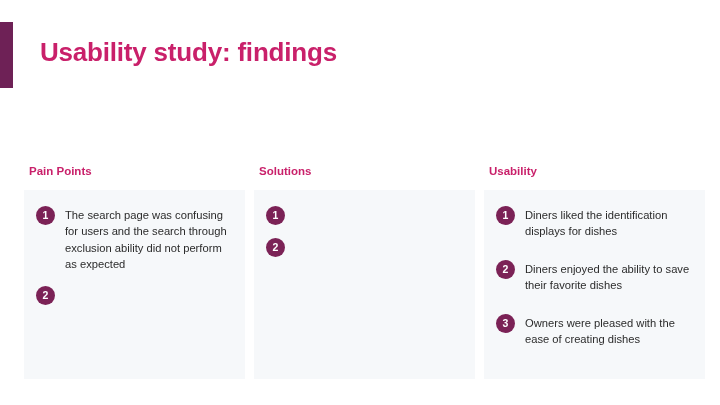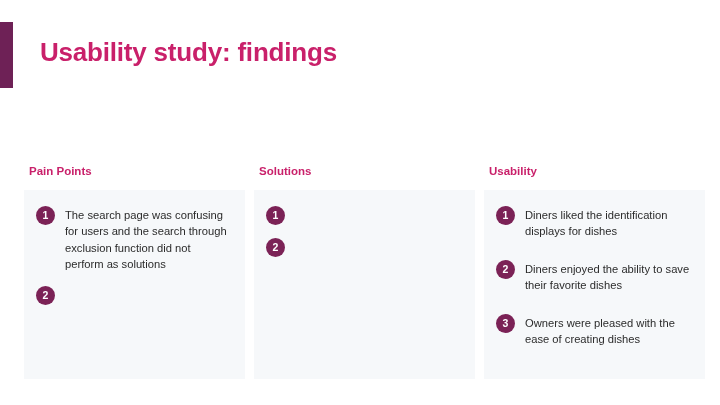--- a/index.html
+++ b/index.html
@@ -121,21 +121,21 @@
   <div class="page-title">Usability study: findings</div>
 
 
   <div class="columns">
 
     <div class="column col-pain-points">
       <div class="col-header">Pain Points</div>
       <div class="card">
         <div class="item">
           <div class="badge">1</div>
-          <div class="item-text">The search page was confusing for users and the search through exclusion function did not perform as solutions</div>
+          <div class="item-text">The search page was confusing for users and the search through exclusion ability did not perform as expected</div>
         </div>
         <div class="item">
           <div class="badge">2</div>
         </div>
       </div>
     </div>
 
     <div class="column col-solutions">
       <div class="col-header">Solutions</div>
       <div class="card">

